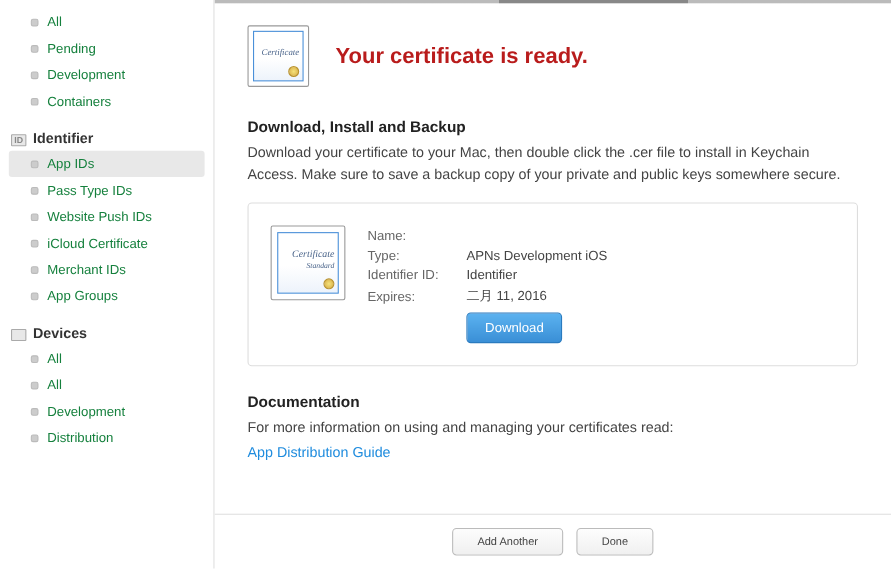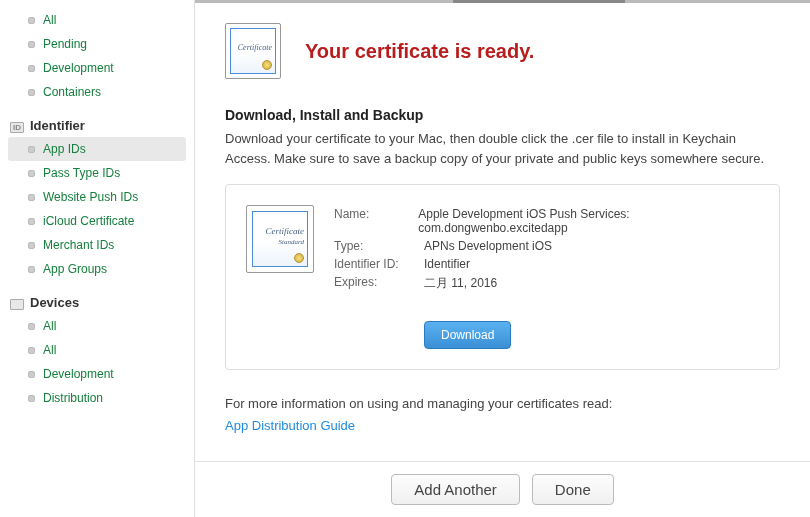--- a/index.html
+++ b/index.html
@@ -159,28 +159,29 @@
       margin-bottom: 24px;
     }
     .cert-details {
       flex: 1;
     }
     .cert-row {
       display: flex;
       font-size: 12px;
       color: #444;
       padding: 2px 0;
+      align-items: center;
     }
     .cert-label {
       width: 90px;
       color: #666;
     }
     .download-btn {
       display: inline-block;
-      margin-top: 27px;
+      margin-top: 4px;
       padding: 6px 16px;
       background: linear-gradient(to bottom, #5bb2f0, #3a8fd6);
       border: 1px solid #2a7bbf;
       border-radius: 4px;
       color: #fff;
       font-size: 12px;
       font-weight: 500;
       cursor: pointer;
       margin-left: 90px;
     }
@@ -196,21 +197,21 @@
       padding: 12px;
       display: flex;
       justify-content: center;
       gap: 12px;
     }
     .footer-btn {
       padding: 6px 22px;
       background: linear-gradient(to bottom, #fdfdfd, #f0f0f0);
       border: 1px solid #bbb;
       border-radius: 4px;
-      font-size: 15px;
+      font-size: 10px;
       color: #444;
       cursor: pointer;
     }
   </style>
 </head>
 <body>
 
 <div class="sidebar">
   <div class="sidebar-item">
       <span class="bullet"></span>
@@ -302,38 +303,38 @@
       <div class="cert-icon-small">
         <div class="cert-icon-inner">
           <span>Certificate</span><br>
           <span style="font-size:7px;">Standard</span>
           <div class="cert-seal"></div>
         </div>
       </div>
       <div class="cert-details">
         <div class="cert-row">
             <span class="cert-label">Name:</span>
-            <span>Apple Development iOS Push Services: com.dongwenbo.excitedapp</span>
           </div>
         <div class="cert-row">
             <span class="cert-label">Type:</span>
             <span>APNs Development iOS</span>
           </div>
         <div class="cert-row">
             <span class="cert-label">Identifier ID:</span>
             <span>Identifier</span>
           </div>
         <div class="cert-row">
             <span class="cert-label">Expires:</span>
             <span>二月 11, 2016</span>
           </div>
         <div class="download-btn">Download</div>
       </div>
     </div>
 
+    <div class="section-title">Documentation</div>
     <div class="section-text" style="margin-bottom:0">For more information on using and managing your certificates read:</div>
     <div class="doc-link">App Distribution Guide</div>
 
   </div>
   <div class="footer">
     <div class="footer-btn">Add Another</div>
     <div class="footer-btn">Done</div>
   </div>
 </div>
 

